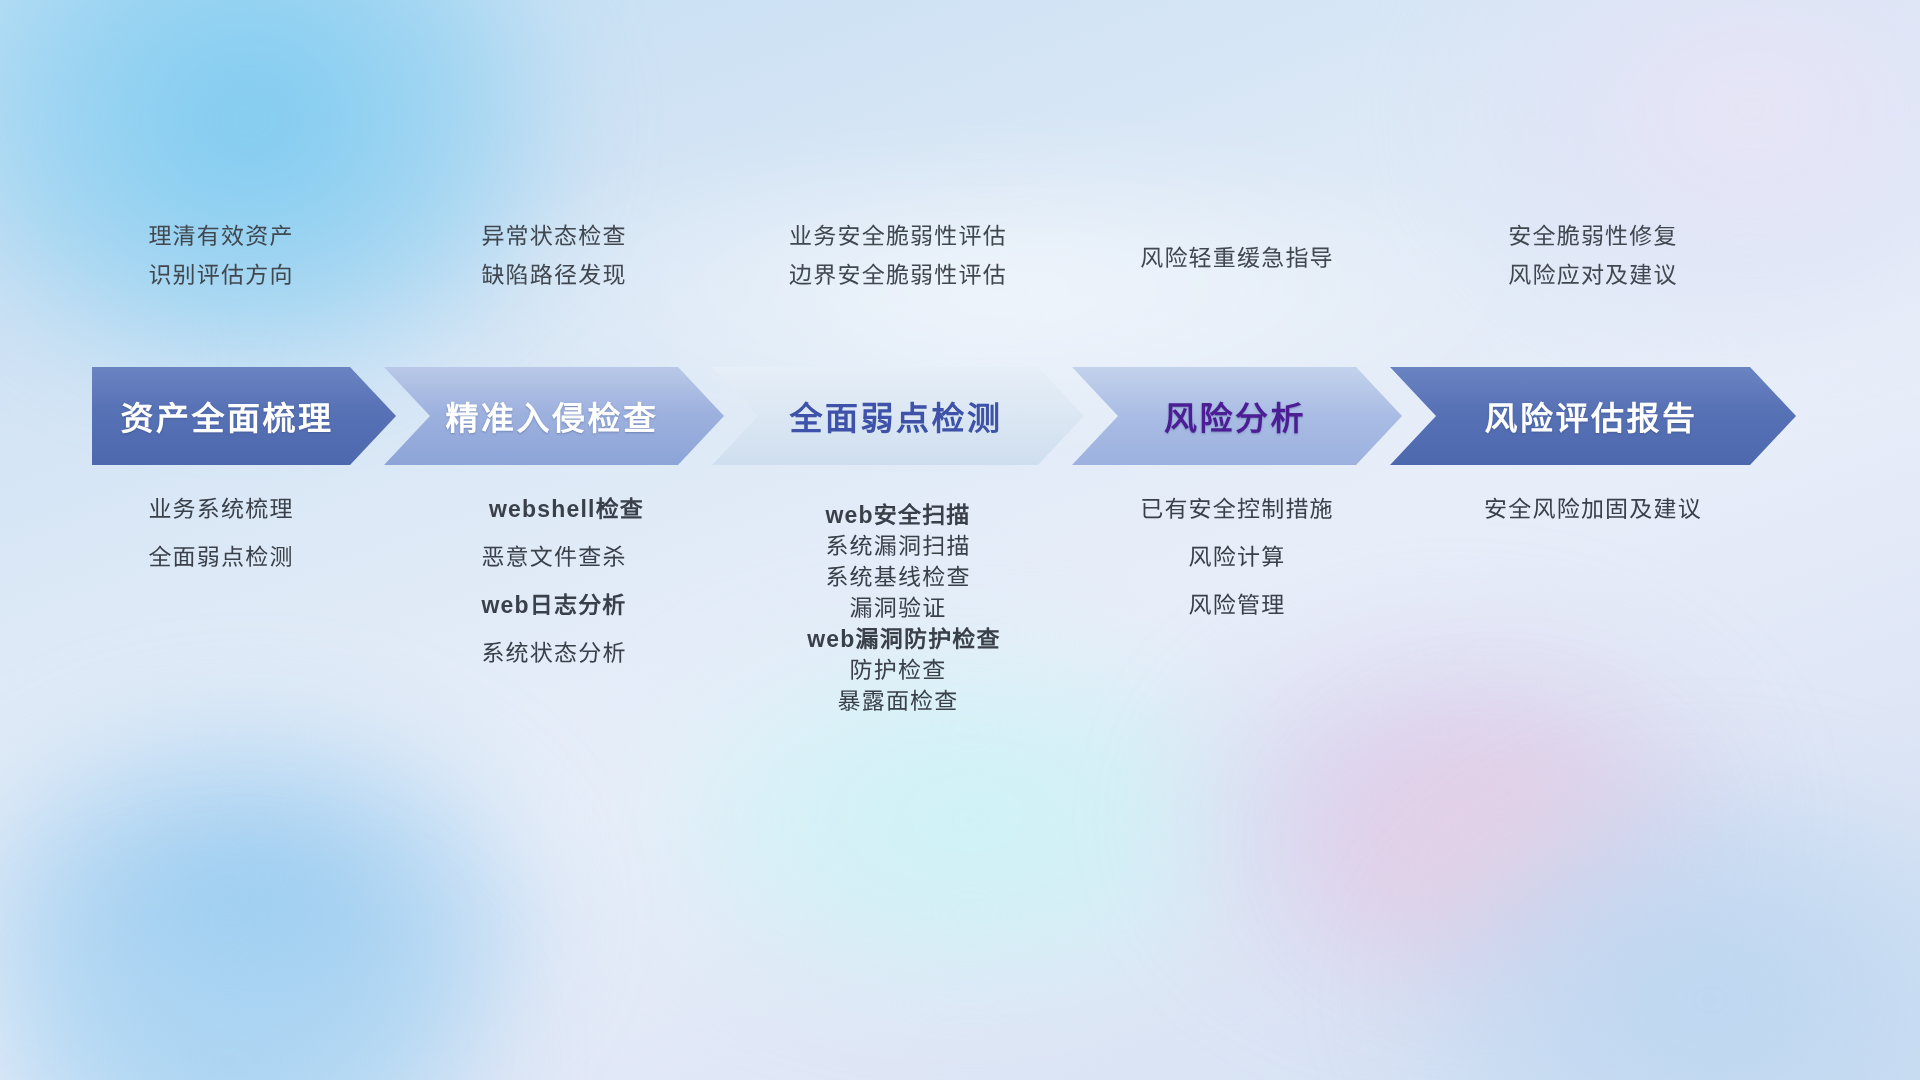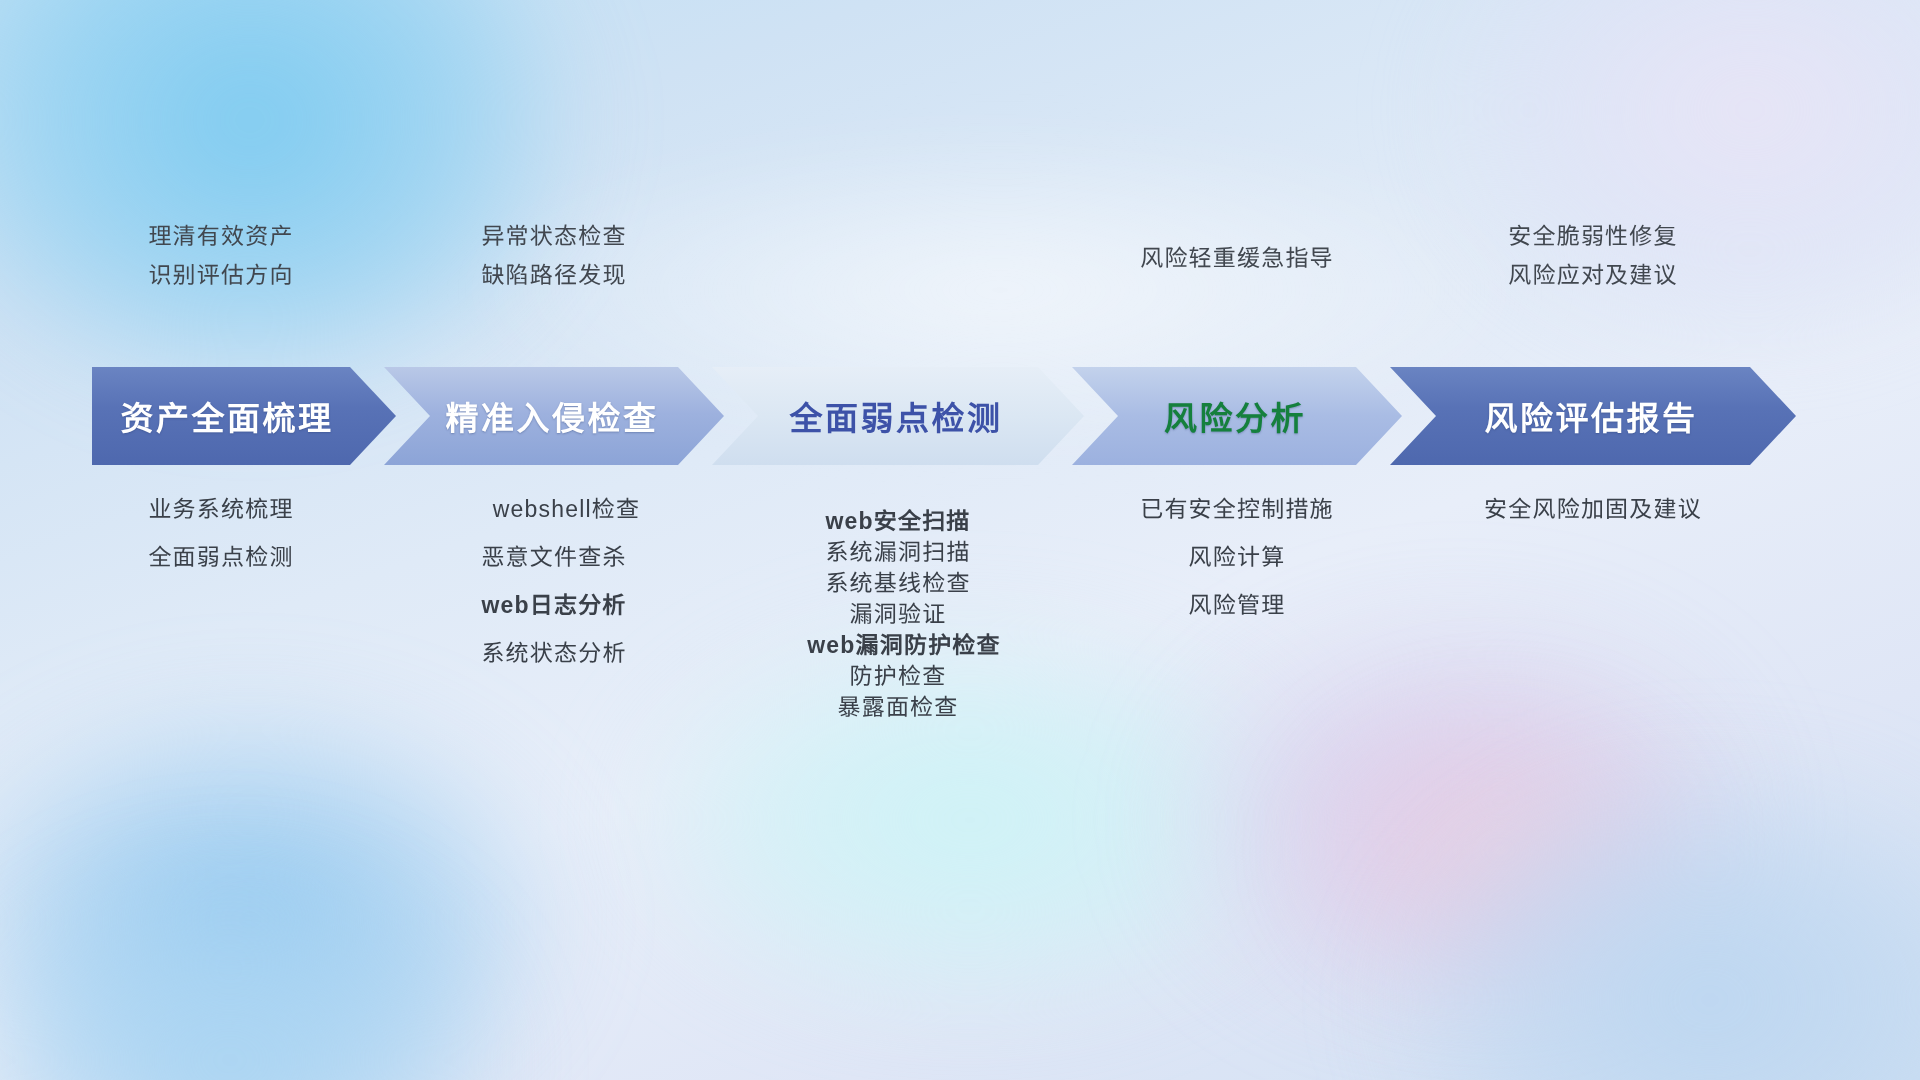--- a/index.html
+++ b/index.html
@@ -147,20 +147,24 @@
 
   <div id="top-captions">
       <div class="top-cap-cell" style="position: absolute; left: 21px; width: 400px; top: 0px;">
         <div class="top-cap-line">理清有效资产</div>
         <div class="top-cap-line">识别评估方向</div>
       </div>
       <div class="top-cap-cell" style="position: absolute; left: 354px; width: 400px; top: 0px;">
         <div class="top-cap-line">异常状态检查</div>
         <div class="top-cap-line">缺陷路径发现</div>
       </div>
+      <div class="top-cap-cell" style="position: absolute; left: 698px; width: 400px; top: 0px;">
+        <div class="top-cap-line">业务安全脆弱性评估</div>
+        <div class="top-cap-line">边界安全脆弱性评估</div>
+      </div>
       <div class="top-cap-cell" style="position: absolute; left: 1037px; width: 400px; top: 22px;">
         <div class="top-cap-line">风险轻重缓急指导</div>
       </div>
       <div class="top-cap-cell" style="position: absolute; left: 1393px; width: 400px; top: 0px;">
         <div class="top-cap-line">安全脆弱性修复</div>
         <div class="top-cap-line">风险应对及建议</div>
       </div>
     </div>
 
   <div id="arrow-band">
@@ -171,40 +175,40 @@
       <div class="arrow-step notched" style="left: 292px; width: 340px; z-index: 9;">
         <div class="arrow-shape" style="background: linear-gradient(rgb(185, 200, 231) 0%, rgb(157, 177, 222) 48%, rgb(140, 164, 215) 100%);"></div>
         <div class="arrow-label" style="color: rgb(255, 255, 255); text-shadow: rgba(40, 60, 110, 0.35) 0px 1px 2px;">精准入侵检查</div>
       </div>
       <div class="arrow-step notched" style="left: 620px; width: 372px; z-index: 8;">
         <div class="arrow-shape" style="background: linear-gradient(rgb(230, 238, 247) 0%, rgb(219, 231, 243) 50%, rgb(207, 222, 239) 100%);"></div>
         <div class="arrow-label" style="color: rgb(61, 82, 168);">全面弱点检测</div>
       </div>
       <div class="arrow-step notched" style="left: 980px; width: 330px; z-index: 7;">
         <div class="arrow-shape" style="background: linear-gradient(rgb(195, 210, 236) 0%, rgb(169, 188, 228) 50%, rgb(156, 177, 223) 100%);"></div>
-        <div class="arrow-label" style="color: #15803d; text-shadow: rgba(40, 60, 110, 0.35) 0px 1px 2px; font-family: Liberation Serif, serif;">风险分析</div>
+        <div class="arrow-label" style="color: #4c1d95; text-shadow: rgba(40, 60, 110, 0.35) 0px 1px 2px; font-family: Liberation Serif, serif;">风险分析</div>
       </div>
       <div class="arrow-step notched" style="left: 1298px; width: 406px; z-index: 6;">
         <div class="arrow-shape" style="background: linear-gradient(rgb(106, 132, 194) 0%, rgb(88, 114, 182) 42%, rgb(78, 104, 174) 100%);"></div>
         <div class="arrow-label" style="color: rgb(255, 255, 255); text-shadow: rgba(40, 60, 110, 0.35) 0px 1px 2px;">风险评估报告</div>
       </div>
     </div>
 
   <div id="bottom-columns">
       <div class="bot-col" style="position: absolute; left: 21px; width: 400px; top: 0px;">
         <div class="bot-item">业务系统梳理</div>
         <div class="bot-item">全面弱点检测</div>
       </div>
       <div class="bot-col" style="position: absolute; left: 354px; width: 400px; top: 0px;">
-        <div class="bot-item" style="font-weight: normal; margin-left: 25px;">webshell检查</div>
+        <div class="bot-item" style="font-weight: bold; margin-left: 25px;">webshell检查</div>
         <div class="bot-item">恶意文件查杀</div>
         <div class="bot-item" style="font-weight: bold;">web日志分析</div>
         <div class="bot-item">系统状态分析</div>
       </div>
-      <div class="bot-col" style="position: absolute; left: 698px; width: 400px; top: 12px; gap: 8px;">
+      <div class="bot-col" style="position: absolute; left: 698px; width: 400px; top: 6px; gap: 8px;">
         <div class="bot-item" style="font-weight: bold;">web安全扫描</div>
         <div class="bot-item">系统漏洞扫描</div>
         <div class="bot-item">系统基线检查</div>
         <div class="bot-item">漏洞验证</div>
         <div class="bot-item" style="font-weight: bold; margin-left: 12px;">web漏洞防护检查</div>
         <div class="bot-item">防护检查</div>
         <div class="bot-item">暴露面检查</div>
       </div>
       <div class="bot-col" style="position: absolute; left: 1037px; width: 400px; top: 0px;">
         <div class="bot-item">已有安全控制措施</div>

